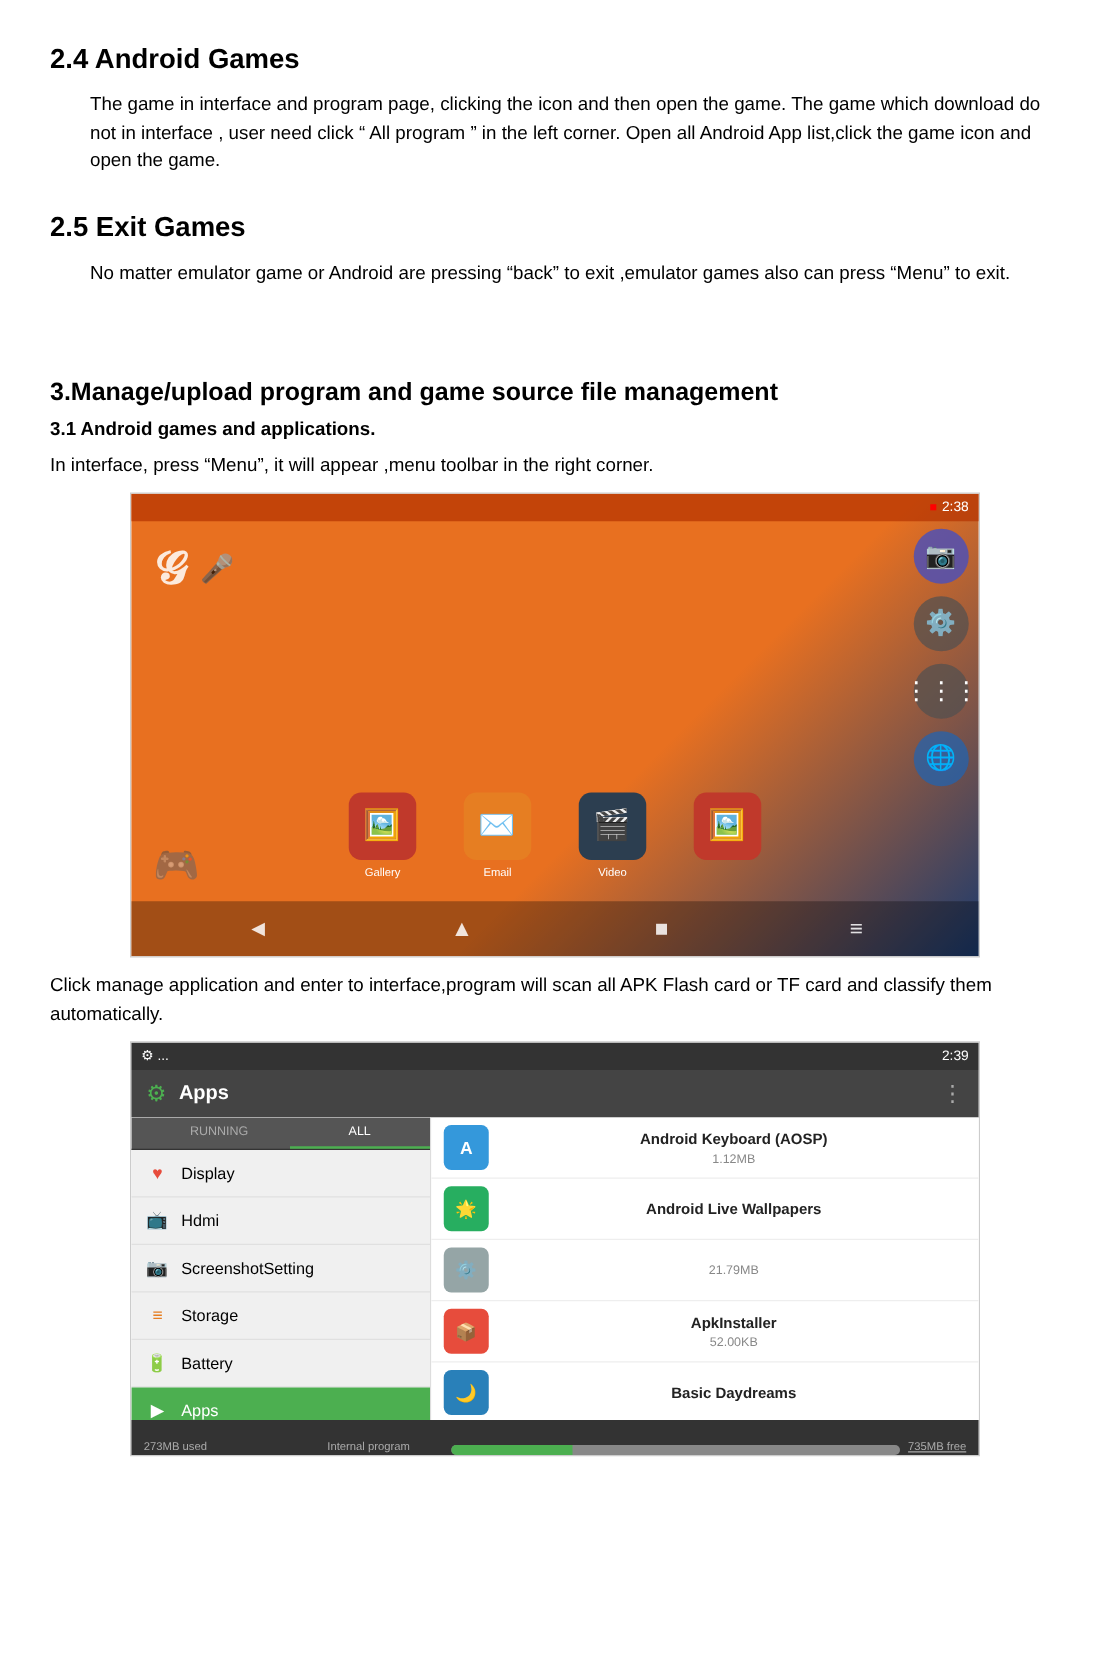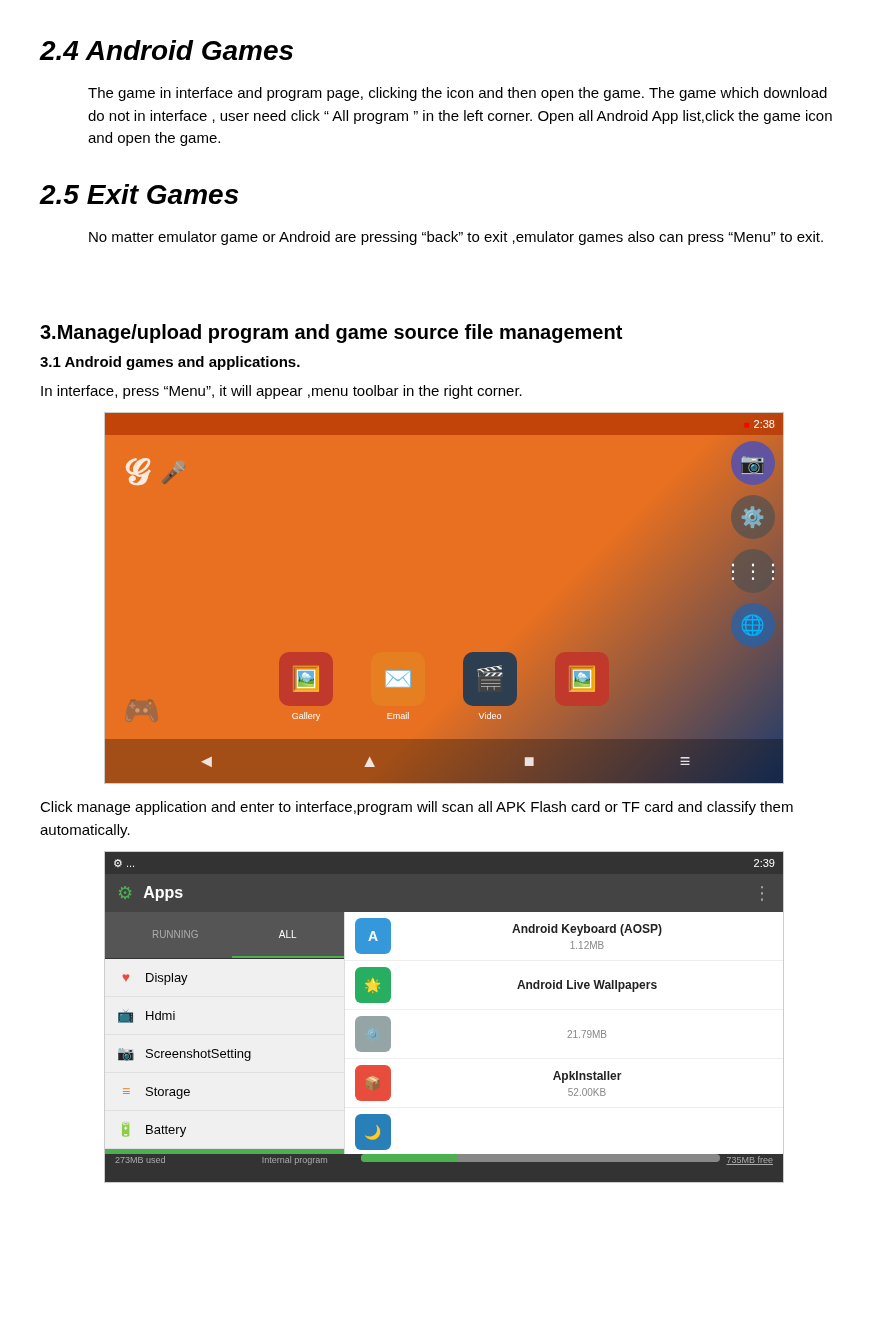--- a/index.html
+++ b/index.html
@@ -7,35 +7,34 @@
       font-family: Arial, sans-serif;
       background: #fff;
       color: #000;
       width: 888px;
       min-height: 1329px;
       padding: 30px 40px;
       font-size: 15px;
       line-height: 1.5;
     }
     h2 {
-      font-size: 28px;
+      font-size: 22px;
       font-weight: bold;
       margin-bottom: 10px;
-      font-style: italic;
     }
     h3 {
       font-size: 20px;
       font-weight: bold;
       margin-bottom: 4px;
     }
     .section {
       margin-bottom: 24px;
     }
     .section p {
-      margin-left: 48px;
+      margin-left: 32px;
       margin-bottom: 6px;
     }
     .section-3 > p {
       margin-left: 0;
     }
     .sub-heading {
       font-size: 15px;
       font-weight: bold;
       margin-bottom: 4px;
     }
@@ -274,21 +273,21 @@
       color: #222;
     }
     .app-list-size {
       font-size: 10px;
       color: #888;
     }
     .apps-bottom-bar {
       height: 28px;
       background: #333;
       display: flex;
-      align-items: flex-start;
+      align-items: flex-end;
       padding: 0 10px;
       position: absolute;
       bottom: 0;
       left: 0;
       right: 0;
     }
     .storage-bar-label {
       color: #aaa;
       font-size: 9px;
       flex: 1;
@@ -403,21 +402,21 @@
         <div class="apps-header">
           <span class="apps-header-icon">⚙</span>
           <span class="apps-header-title">Apps</span>
           <span style="margin-left:auto;color:#aaa;font-size:18px;">⋮</span>
         </div>
 
         <div style="display:flex;height:calc(330px - 22px - 38px - 28px);">
 
           <div class="apps-sidebar">
 
-            <div style="display:flex;background:#555;height:47px;border-bottom:1px solid #333;padding-left:14px;">
+            <div style="display:flex;background:#555;height:26px;border-bottom:1px solid #333;padding-left:14px;">
               <div class="apps-tab" style="color:#aaa;flex:1;display:flex;align-items:center;justify-content:center;font-size:10px;">RUNNING</div>
               <div class="apps-tab active" style="color:#fff;flex:1;display:flex;align-items:center;justify-content:center;font-size:10px;border-bottom:2px solid #4CAF50;">ALL</div>
             </div>
 
             <div class="sidebar-item">
               <span class="sidebar-item-icon si-display">♥</span>
               <span>Display</span>
             </div>
             <div class="sidebar-item">
               <span class="sidebar-item-icon si-hdmi">📺</span>
@@ -464,20 +463,24 @@
             </div>
             <div class="app-list-item">
               <div class="app-list-icon ali-apk">📦</div>
               <div class="app-list-info">
                 <div class="app-list-name">ApkInstaller</div>
                 <div class="app-list-size">52.00KB</div>
               </div>
             </div>
             <div class="app-list-item">
               <div class="app-list-icon ali-daydreams">🌙</div>
+              <div class="app-list-info">
+                <div class="app-list-name">Basic Daydreams</div>
+                <div class="app-list-size"></div>
+              </div>
             </div>
           </div>
         </div>
 
         <div class="apps-bottom-bar">
           <span class="storage-bar-label">273MB used</span>
           <span class="storage-bar-label" style="text-align:center;">Internal program</span>
           <div class="storage-bar-wrapper">
             <div class="storage-bar-fill"></div>
           </div>

